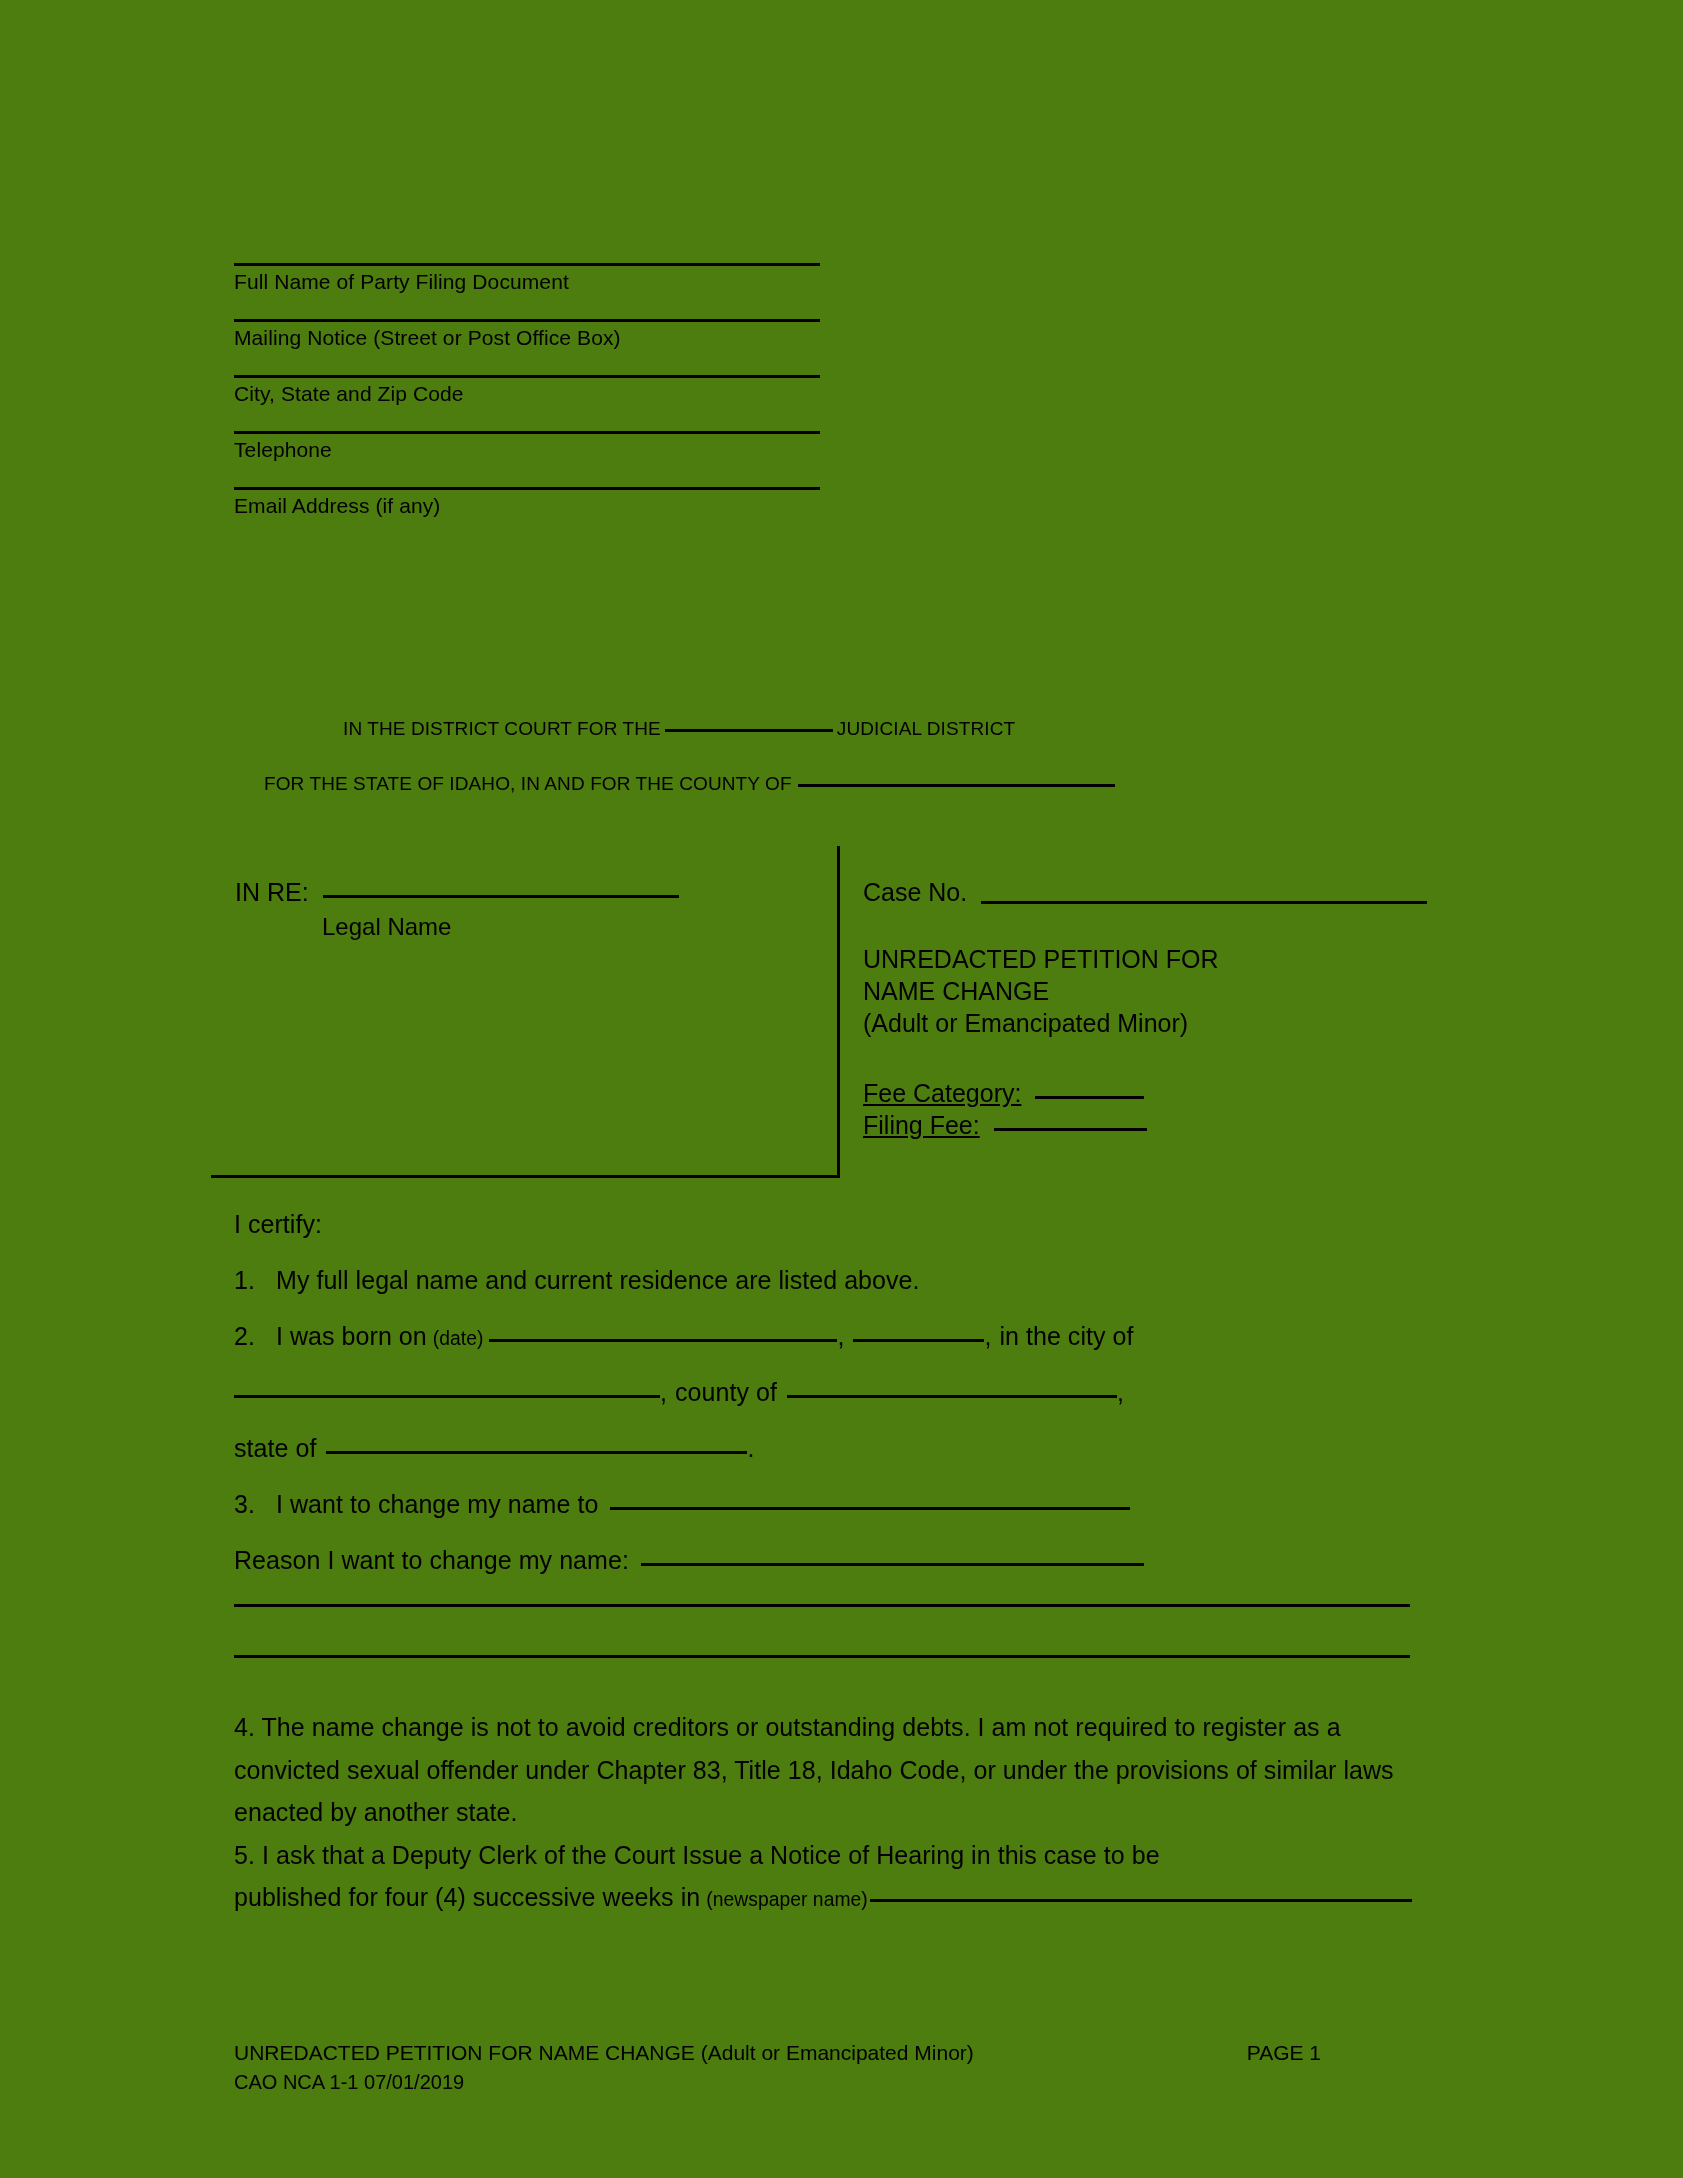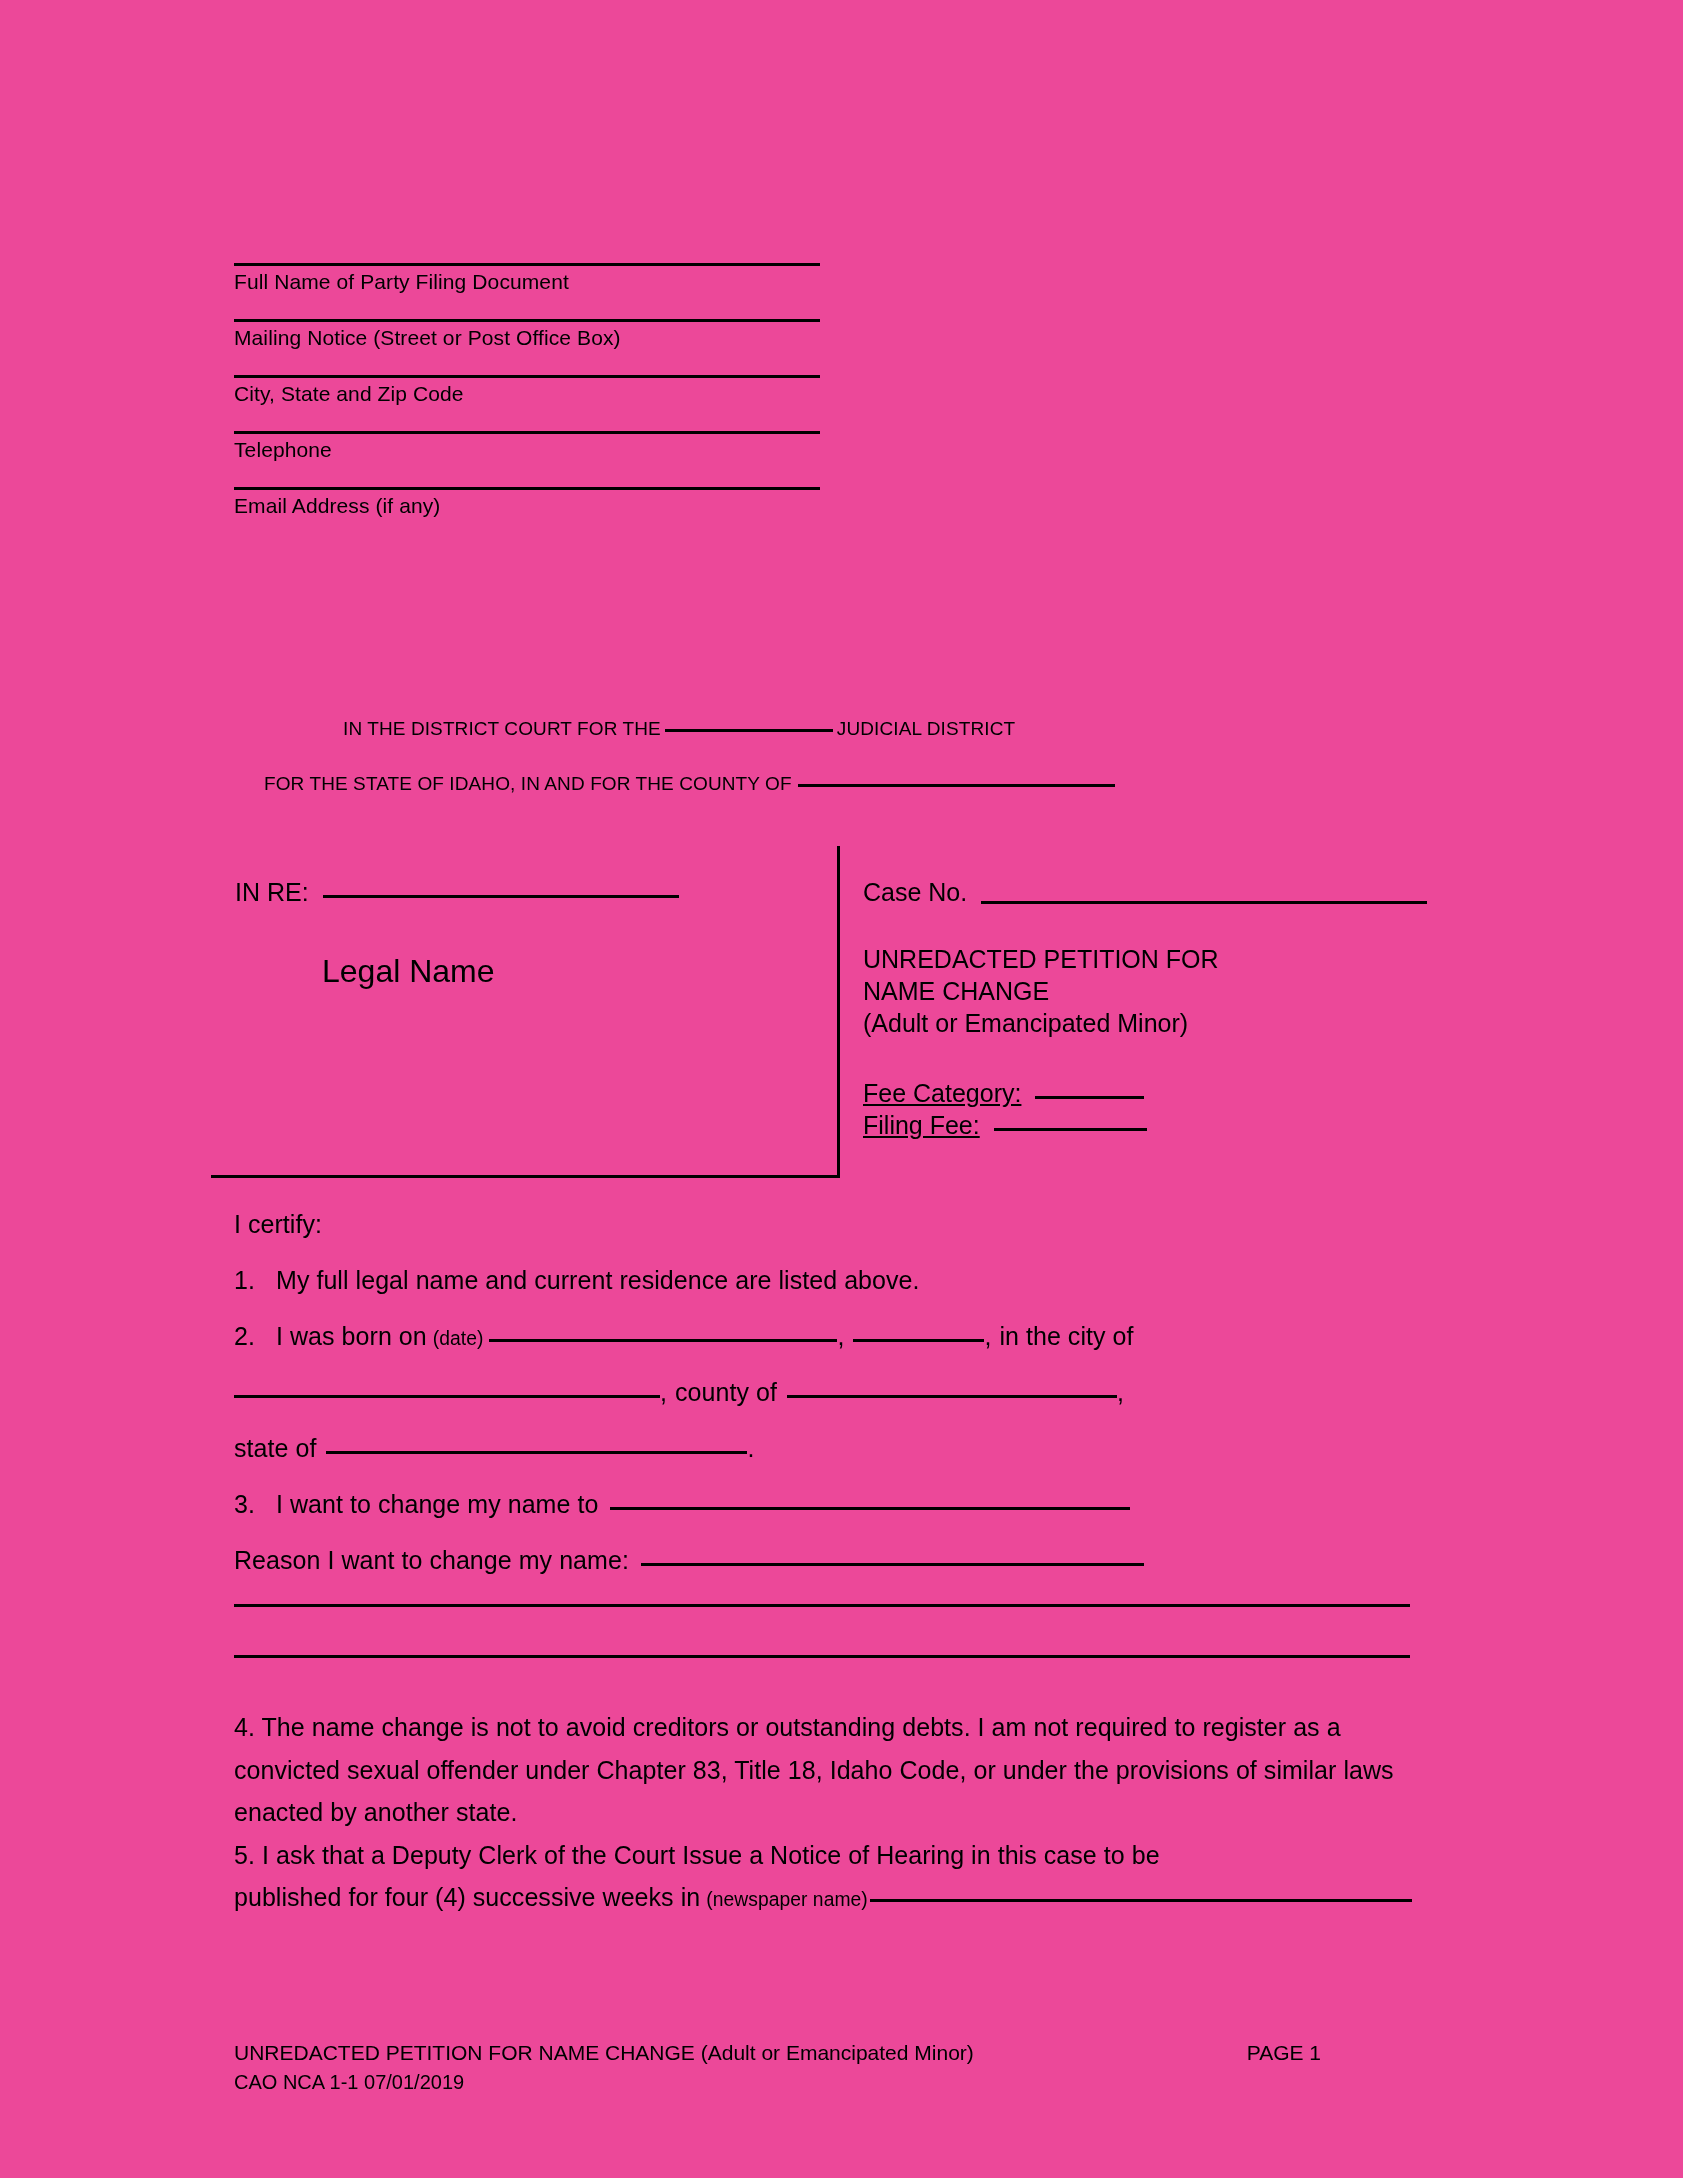--- a/index.html
+++ b/index.html
@@ -14,21 +14,21 @@
     color: #000000;
     position: relative;
     overflow: hidden;
   }
 
   .page {
     position: absolute;
     top: 0; left: 0;
     width: 1683px;
     height: 2178px;
-    background: #ec4899;
+    background: #4d7c0f;
   }
 
   
   .party-block {
     position: absolute;
     left: 234px;
     top: 263px;
     width: 594px;
   }
   .party-field {
@@ -115,24 +115,23 @@
   .inre-rule {
     flex: 0 0 auto;
     width: 356px;
     border-bottom: 3px solid #000;
     margin-left: 14px;
     height: 0;
     position: relative;
     top: -3px;
   }
   .inre-sub {
-    font-size: 32px;
+    font-size: 24px;
     padding-left: 111px;
     padding-top: 6px;
-    margin-top: 40px;
   }
 
   .caption-right {
     position: absolute;
     left: 652px;
     top: 0;
     width: 564px;
   }
   .caseno-row {
     display: flex;

